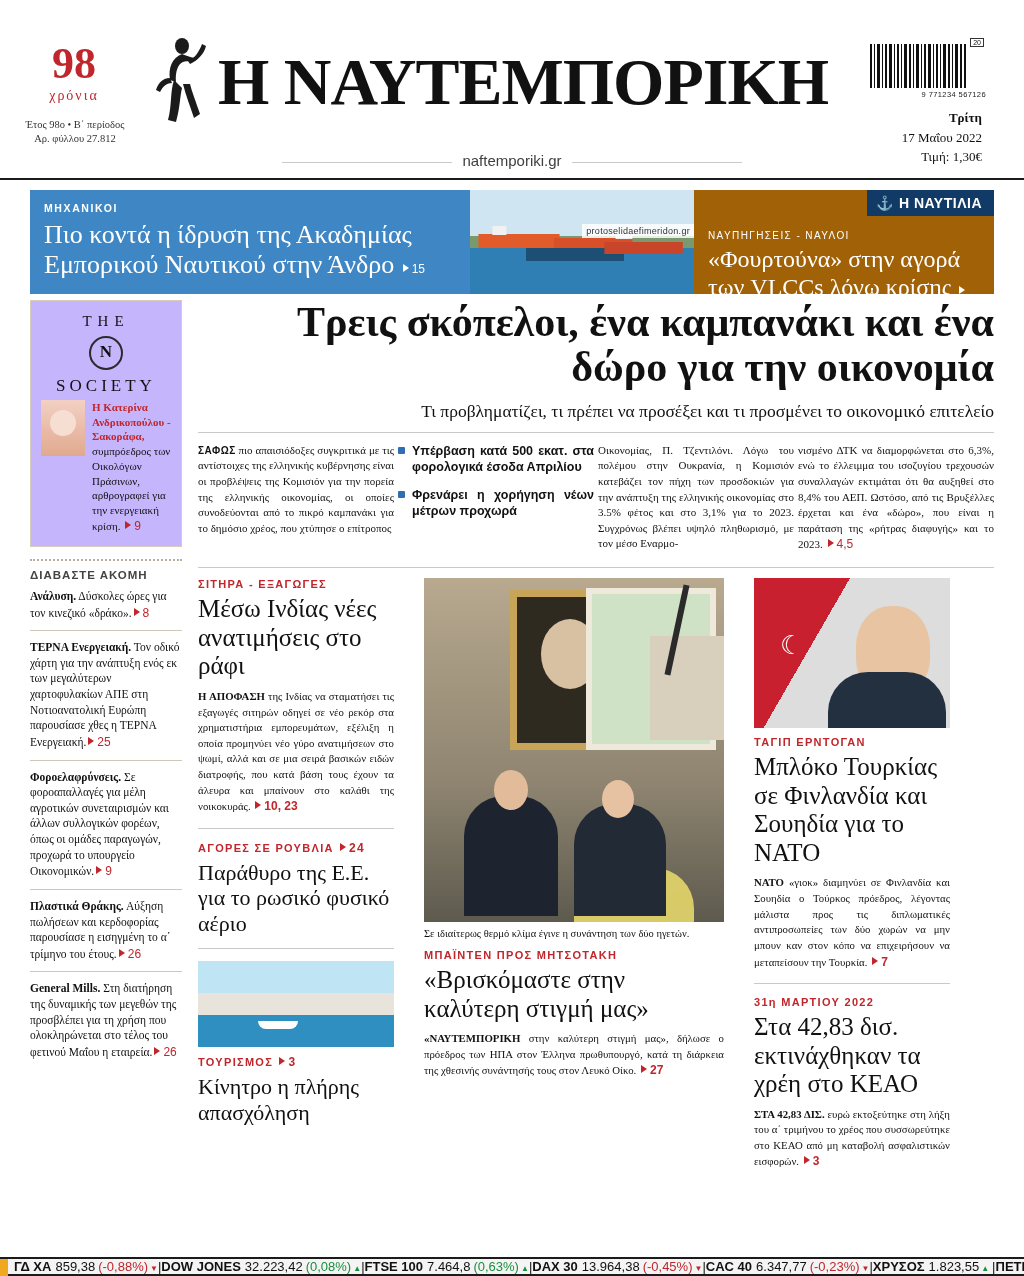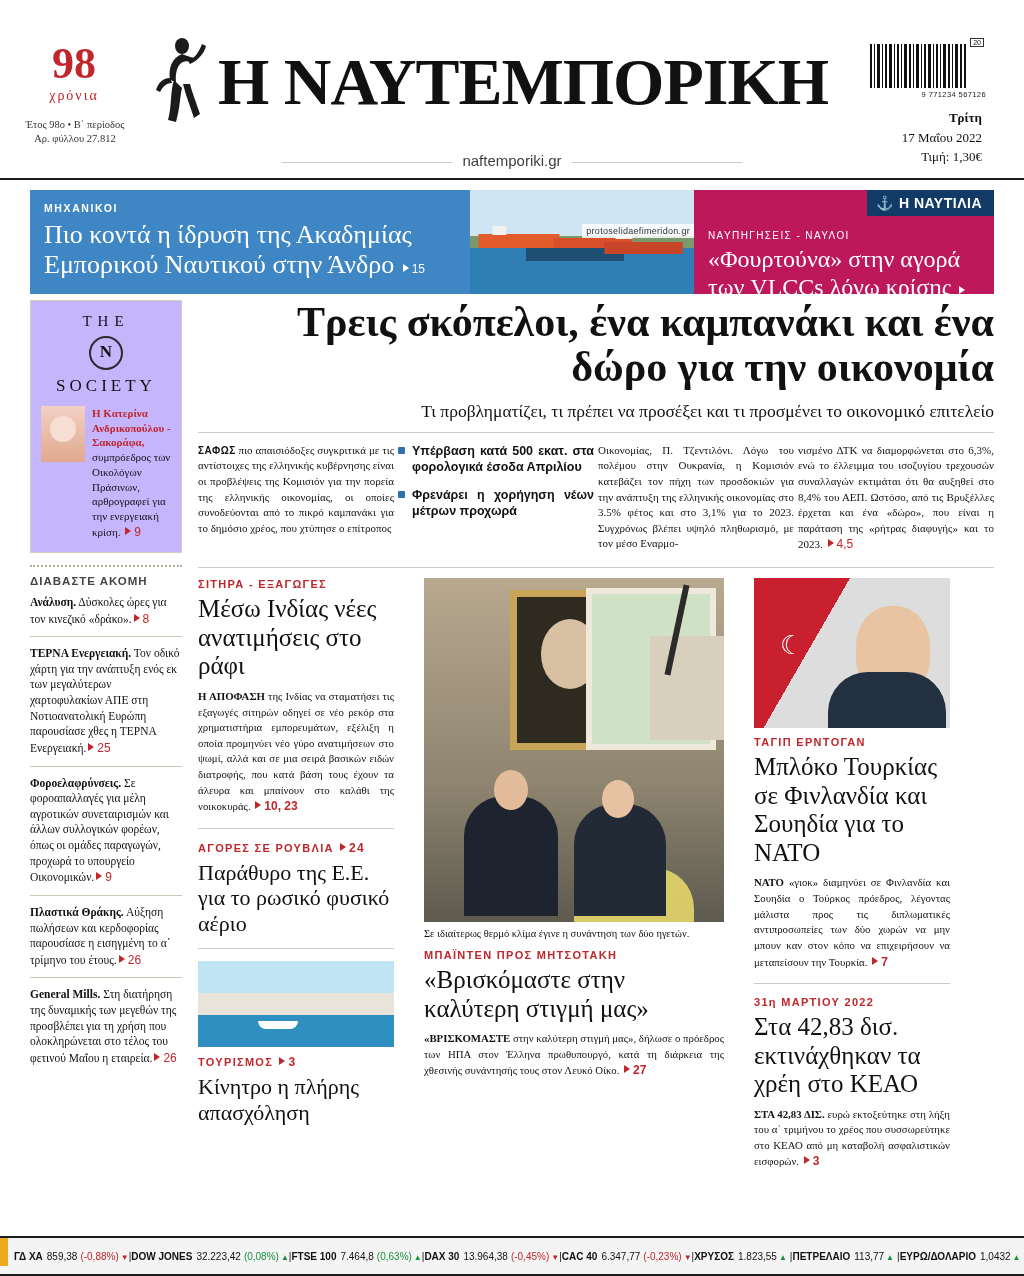--- a/index.html
+++ b/index.html
@@ -26,41 +26,41 @@
   .bc-small{position:absolute;right:40px;top:38px;font-family:"Liberation Sans",sans-serif;font-size:7px;border:1px solid #333;padding:0 2px;}
   .dateblock{position:absolute;right:42px;top:108px;text-align:right;font-size:13px;line-height:1.5;}
   .dateblock .d1{font-weight:bold;}
 
   
   .strip{position:relative;height:104px;margin:10px 30px 0 30px;display:flex;}
   .strip-left{width:440px;background:#3f86c4;color:#fff;padding:12px 14px 0 14px;box-sizing:border-box;}
   .strip-left .kicker{font-family:"Liberation Sans",sans-serif;font-size:10.5px;letter-spacing:1.6px;font-weight:bold;margin-bottom:6px;}
   .strip-left .headline{font-size:26px;line-height:1.16;font-weight:normal;}
   .strip-img{width:auto;flex:1;background:linear-gradient(#bfe0f2 0 55%, #2f7fb5 55% 100%);position:relative;overflow:hidden;}
-  .strip-right{width:300px;background:#be185d;color:#fff;padding:10px 14px 0 14px;box-sizing:border-box;position:relative;}
+  .strip-right{width:300px;background:#a16207;color:#fff;padding:10px 14px 0 14px;box-sizing:border-box;position:relative;}
   .nautilia{position:absolute;right:0;top:0;background:#123a67;color:#fff;font-family:"Liberation Sans",sans-serif;font-size:14px;font-weight:bold;padding:5px 12px 5px 10px;letter-spacing:.5px;}
   .strip-right .kicker{font-family:"Liberation Sans",sans-serif;font-size:10px;letter-spacing:1.4px;font-weight:normal;margin-top:30px;}
   .strip-right .headline{font-size:24px;line-height:1.18;margin-top:4px;}
   .wmark{position:absolute;right:0;top:34px;background:rgba(255,255,255,.82);color:#333;font-family:"Liberation Sans",sans-serif;font-size:9px;padding:2px 4px;letter-spacing:.3px;}
 
   .pg{font-family:"Liberation Sans",sans-serif;font-size:12px;}
   .tri{display:inline-block;width:0;height:0;border-left:6px solid currentColor;border-top:4px solid transparent;border-bottom:4px solid transparent;margin:0 3px 1px 2px;}
 
   
   .main{position:absolute;left:0;top:300px;width:1024px;}
   .cols{display:flex;padding:0 30px;box-sizing:border-box;}
   .railL{width:152px;flex:none;}
   .center{flex:1;padding-left:16px;}
 
   
   .society{background:#c4b5fd;border:1px solid #d8cdbd;padding:12px 10px;text-align:center;}
   .society .t1{font-family:"Liberation Serif",serif;letter-spacing:6px;font-size:15px;}
   .society .logo-n{width:30px;height:30px;border-radius:50%;border:2px solid #2b2b2b;margin:6px auto;font-size:17px;line-height:28px;font-weight:bold;}
   .society .t2{font-family:"Liberation Serif",serif;letter-spacing:4px;font-size:17px;}
-  .soc-body{display:flex;margin-top:10px;text-align:left;}
+  .soc-body{display:flex;margin-top:4px;text-align:left;}
   .soc-photo{width:44px;height:56px;background:linear-gradient(#f2d0c4,#e0a98e);flex:none;margin-right:7px;position:relative;overflow:hidden;}
   .soc-photo:after{content:"";position:absolute;left:9px;top:10px;width:26px;height:26px;border-radius:50%;background:#f6ded2;}
   .soc-txt{font-size:11px;line-height:1.34;}
   .soc-txt b{font-weight:bold;}
   .dots{border-top:2px dotted #b9ad9c;margin:12px 0 8px;}
   .readmore-h{font-family:"Liberation Sans",sans-serif;font-size:11.5px;font-weight:bold;letter-spacing:1px;color:#444;margin-bottom:8px;}
   .rl-item{font-size:11.5px;line-height:1.36;margin-bottom:9px;}
   .rl-item b{font-weight:bold;}
   .rl-sep{border-top:1px solid #cfc6ba;margin:9px 0;}
   .red{color:#c0262b;}
@@ -108,21 +108,21 @@
   .bp-win{position:absolute;right:8px;top:10px;width:118px;height:150px;background:#cfe2c6;border:6px solid #efe9dc;}
   .bp-fire{position:absolute;left:226px;top:58px;width:96px;height:104px;background:#d9cfbd;}
   .bp-a{position:absolute;left:40px;bottom:6px;width:94px;height:120px;background:#1d2430;border-radius:40px 40px 0 0;}
   .bp-a:before{content:"";position:absolute;left:30px;top:-26px;width:34px;height:40px;border-radius:50%;background:#e2bb9a;}
   .bp-b{position:absolute;right:58px;bottom:6px;width:92px;height:112px;background:#222a36;border-radius:40px 40px 0 0;}
   .bp-b:before{content:"";position:absolute;left:28px;top:-24px;width:32px;height:38px;border-radius:50%;background:#e6c2a2;}
   .bp-flowers{position:absolute;left:150px;bottom:0;width:120px;height:54px;background:#e5d66a;border-radius:40px 40px 0 0;opacity:.9;}
   .bp-mic{position:absolute;left:250px;top:6px;width:6px;height:92px;background:#2b2b2b;transform:rotate(12deg);}
 
   
-  .ticker{position:absolute;left:0;bottom:0;width:1024px;height:40px;background:#f4f4f4;border-top:2px solid #1b1b1b;border-bottom:2px solid #1b1b1b;display:flex;align-items:center;font-family:"Liberation Sans",sans-serif;font-size:10px;padding:0 14px;box-sizing:border-box;}
+  .ticker{position:absolute;left:0;bottom:0;width:1024px;height:19px;background:#f4f4f4;border-top:2px solid #1b1b1b;border-bottom:2px solid #1b1b1b;display:flex;align-items:center;font-family:"Liberation Sans",sans-serif;font-size:13px;padding:0 14px;box-sizing:border-box;}
   .tk{display:flex;align-items:center;white-space:nowrap;}
   .tk b{font-weight:bold;margin-right:4px;}
   .tk .v{margin-right:3px;}
   .up{color:#1a8f3c;}
   .dn{color:#c0262b;}
   .arrow-up:after{content:"\25B2";font-size:8px;margin-left:2px;color:#1a8f3c;}
   .arrow-dn:after{content:"\25BC";font-size:8px;margin-left:2px;color:#c0262b;}
   .edge{position:absolute;left:0;top:0;width:8px;height:28px;background:#f0a81e;}
 </style>
 </head>
@@ -337,21 +337,21 @@
               <div class="bp-fire"></div>
               <div class="bp-mic"></div>
               <div class="bp-flowers"></div>
               <div class="bp-a"></div>
               <div class="bp-b"></div>
             </div>
             <div class="cap">Σε ιδιαίτερως θερμό κλίμα έγινε η συνάντηση των δύο ηγετών.</div>
             <div class="kicker-red" style="margin-top:8px">ΜΠΑΪΝΤΕΝ ΠΡΟΣ ΜΗΤΣΟΤΑΚΗ</div>
             <div class="h-ser">«Βρισκόμαστε στην καλύτερη στιγμή μας»</div>
             <div class="body-s">
-              <b>«ΒΡΙΣΚΟΜΑΣΤΕ</b><span> στην καλύτερη στιγμή μας», δήλωσε ο πρόεδρος των ΗΠΑ στον Έλληνα πρωθυπουργό, κατά τη διάρκεια της χθεσινής συνάντησής τους στον Λευκό Οίκο.</span>
+              <b>«ΝΑΥΤΕΜΠΟΡΙΚΗ</b><span> στην καλύτερη στιγμή μας», δήλωσε ο πρόεδρος των ΗΠΑ στον Έλληνα πρωθυπουργό, κατά τη διάρκεια της χθεσινής συνάντησής τους στον Λευκό Οίκο.</span>
               <b class="red pg"><span class="tri"></span><span>27</span></b>
             </div>
           </div>
 
           <div class="colC">
             <div class="tphoto">
               <div class="star">☾</div>
               <div class="head"></div>
               <div class="suit"></div>
             </div>

